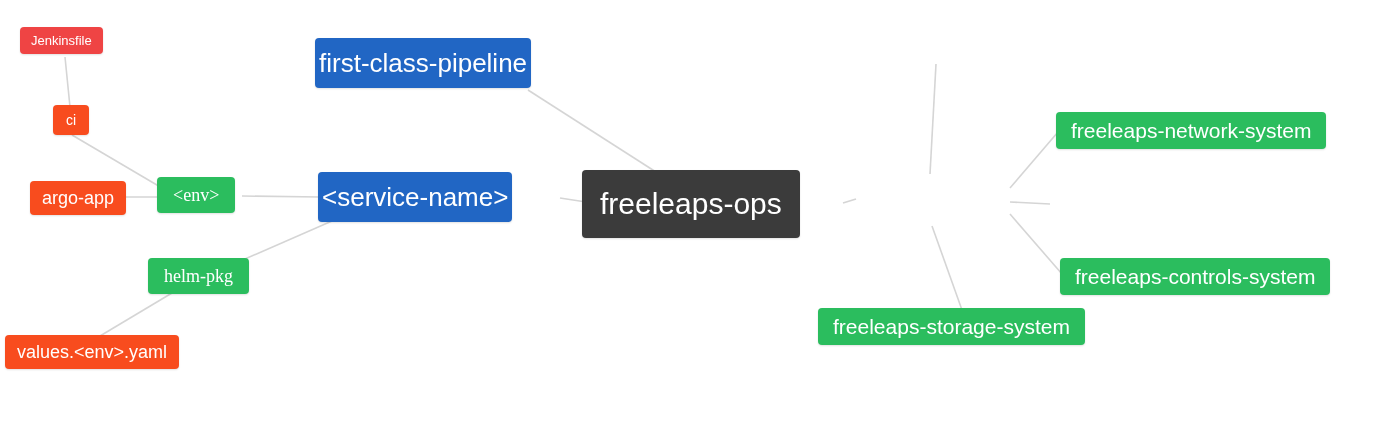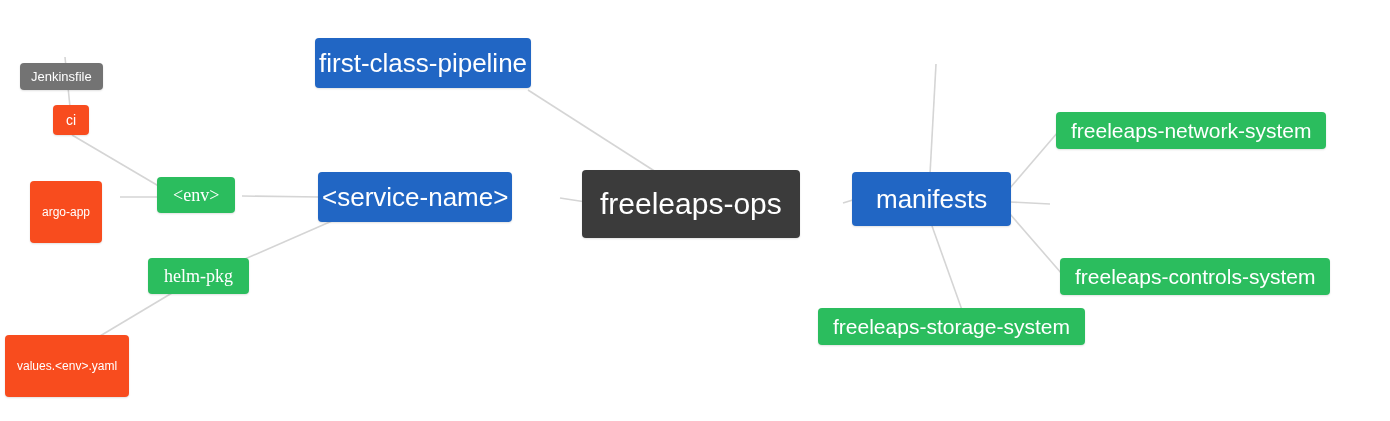--- a/index.html
+++ b/index.html
@@ -18,26 +18,26 @@
     border-radius:4px;
     white-space:nowrap;
     line-height:1;
     cursor:pointer;
     box-shadow:0 1px 2px rgba(0,0,0,0.12);
     user-select:none;
   }
   .n-blue  {background:#2166c4;}
   .n-dark  {background:#3b3b3b;}
   .n-green {background:#2bbd5e;}
-  .n-orange{background:#737373;margin-top:36px;}
+  .n-orange{background:#ef4444;}
   .n-red   {background:#f84c1e;}
 
   .f13{font-size:13px;padding:7px 11px;}
   .f14{font-size:14px;padding:8px 13px;}
-  .f15{font-size:12px;padding:25px 12px;}
+  .f15{font-size:18px;padding:8px 12px;}
   .f18{font-size:18px;padding:9px 16px;font-family:Liberation Serif, serif;}
   .f21{font-size:21px;padding:8px 15px;}
   .f26{font-size:26px;padding:12px 4px;}
   .f26b{font-size:26px;padding:14px 24px;}
   .f30{font-size:30px;padding:19px 18px;}
 </style>
 </head>
 <body>
 
 <div class="canvas">
@@ -70,21 +70,20 @@
   <div class="node n-green f18" style="left:148px;top:258px">helm-pkg</div>
 
   <div class="node n-red f15" style="left:5px;top:335px">values.&lt;env&gt;.yaml</div>
 
   <div class="node n-blue f26" style="left:315px;top:38px">first-class-pipeline</div>
 
   <div class="node n-blue f26" style="left:318px;top:172px">&lt;service-name&gt;</div>
 
   <div class="node n-dark f30" style="left:582px;top:170px">freeleaps-ops</div>
 
-  <div class="node n-blue f26b" style="left:852px;top:172px">manifests</div>
 
 
   <div class="node n-green f21" style="left:1056px;top:112px">freeleaps-network-system</div>
 
 
   <div class="node n-green f21" style="left:1060px;top:258px">freeleaps-controls-system</div>
 
   <div class="node n-green f21" style="left:818px;top:308px">freeleaps-storage-system</div>
 
 </div>

